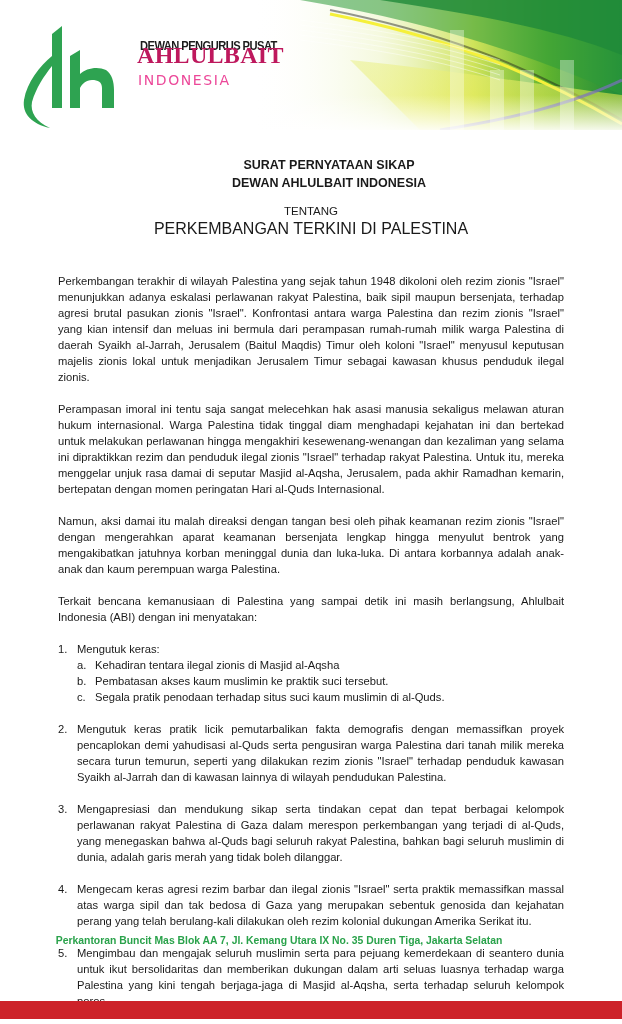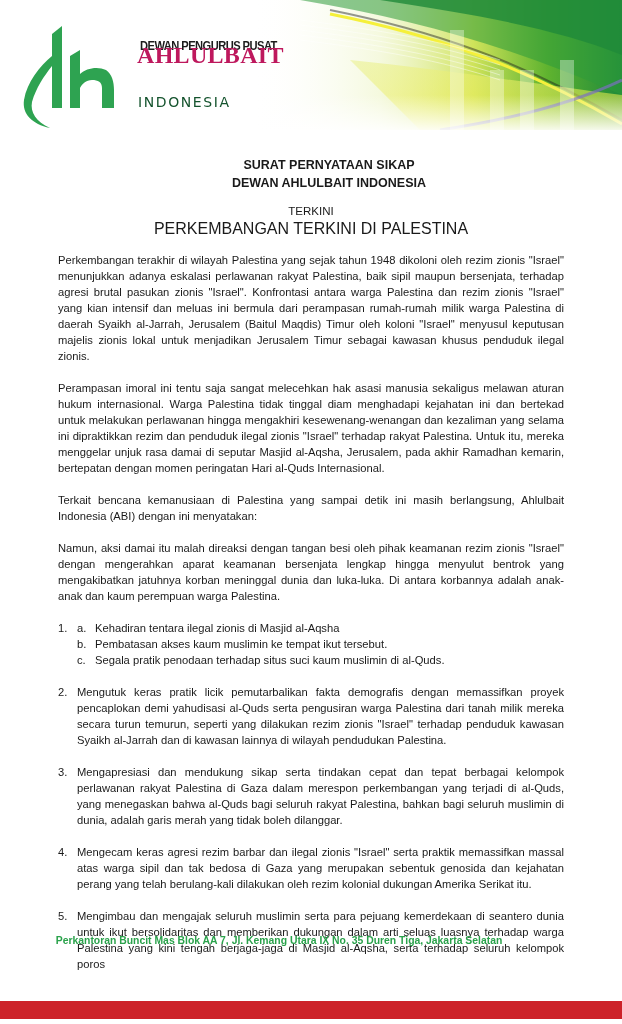--- a/index.html
+++ b/index.html
@@ -16,30 +16,30 @@
   .org-line1 {
     position: absolute; left: 140px; top: 39px; font-size: 12px; font-weight: bold; color: #1b1b1b;
     letter-spacing: -0.6px; transform: scaleX(0.93); transform-origin: left;
     font-family: "Liberation Sans", sans-serif;
   }
   .org-line2 {
     position: absolute; left: 137px; top: 43px; font-size: 24px; font-weight: bold; color: #be185d;
     font-family: "Liberation Serif", serif; letter-spacing: 0.3px; line-height: 24px;
   }
   .org-line3 {
-    position: absolute; left: 138px; top: 94px; font-size: 14px; color: #14532d;
+    position: absolute; left: 138px; top: 72px; font-size: 14px; color: #ec4899;
     letter-spacing: 1.6px; font-family: "DejaVu Sans", sans-serif;
   }
   .title {
     position: absolute; left: 0; width: 622px; text-align: center; font-size: 12.5px;
     font-family: "Liberation Sans", sans-serif;
   }
   .title.b { font-weight: bold; margin-left: 18px; }
   .content {
-    position: absolute; left: 58px; width: 506px; top: 252px;
+    position: absolute; left: 58px; width: 506px; top: 273px;
     font-size: 11.2px; line-height: 16px; font-family: "Liberation Sans", sans-serif; color: #1a1a1a;
   }
   .para { text-align: justify; margin: 0 0 16px 0; }
   .list-item { position: relative; padding-left: 19px; text-align: justify; margin: 0 0 16px 0; }
   .list-num { position: absolute; left: 0; top: 0; }
   .sub-list { margin: 0; padding: 0; }
   .sub-item { position: relative; padding-left: 18px; }
   .sub-letter { position: absolute; left: 0; top: 0; }
   .footer {
     position: absolute; left: 0; width: 558px; text-align: center; color: #2aa24b;
@@ -100,39 +100,40 @@
     <path d="M48 30 L58 24 L58 48 C 64 42, 76 40, 84 44 C 90 48, 92 56, 92 64 L92 82 L80 82 L80 62 C 80 56, 76 54, 70 54 C 64 54, 60 58, 58 62 L58 82 L48 82 Z" fill="#2ea351"></path>
   </svg>
 
   <div class="org-line1">DEWAN PENGURUS PUSAT</div>
   <div class="org-line2">AHLULBAIT</div>
   <div class="org-line3">INDONESIA</div>
 </div>
 
 <div class="title b" style="top:158px;">SURAT PERNYATAAN SIKAP</div>
 <div class="title b" style="top:176px;">DEWAN  AHLULBAIT INDONESIA</div>
-<div class="title" style="top:205px; font-size:11.5px;">TERKINI</div>
+<div class="title" style="top:205px; font-size:11.5px;">TENTANG</div>
 <div class="title" style="top:220px; font-size:16px;">PERKEMBANGAN TERKINI DI PALESTINA</div>
 
 <div class="content">
   <p class="para">Perkembangan terakhir di wilayah Palestina yang sejak tahun 1948 dikoloni oleh rezim zionis "Israel" menunjukkan adanya eskalasi perlawanan rakyat Palestina, baik sipil maupun bersenjata, terhadap agresi brutal pasukan zionis "Israel". Konfrontasi antara warga Palestina dan rezim zionis "Israel" yang kian intensif dan meluas ini bermula dari perampasan rumah-rumah milik warga Palestina di daerah Syaikh al-Jarrah, Jerusalem (Baitul Maqdis) Timur oleh koloni "Israel" menyusul keputusan majelis zionis lokal untuk menjadikan Jerusalem Timur sebagai kawasan khusus penduduk ilegal zionis.</p>
   <p class="para">Perampasan imoral ini tentu saja sangat melecehkan hak asasi manusia sekaligus melawan aturan hukum internasional. Warga Palestina tidak tinggal diam menghadapi kejahatan ini dan bertekad untuk melakukan perlawanan hingga mengakhiri kesewenang-wenangan dan kezaliman yang selama ini dipraktikkan rezim dan penduduk ilegal zionis "Israel" terhadap rakyat Palestina. Untuk itu, mereka menggelar unjuk rasa damai di seputar Masjid al-Aqsha, Jerusalem, pada akhir Ramadhan kemarin, bertepatan dengan momen peringatan Hari al-Quds Internasional.</p>
+  <p class="para">Namun, aksi damai itu malah direaksi dengan tangan besi oleh pihak keamanan rezim zionis "Israel" dengan mengerahkan aparat keamanan bersenjata lengkap hingga menyulut bentrok yang mengakibatkan jatuhnya korban meninggal dunia dan luka-luka. Di antara korbannya adalah anak-anak dan kaum perempuan warga Palestina.</p>
   <p class="para">Terkait bencana kemanusiaan di Palestina yang sampai detik ini masih berlangsung, Ahlulbait Indonesia (ABI) dengan ini menyatakan:</p>
-  <p class="para">Namun, aksi damai itu malah direaksi dengan tangan besi oleh pihak keamanan rezim zionis "Israel" dengan mengerahkan aparat keamanan bersenjata lengkap hingga menyulut bentrok yang mengakibatkan jatuhnya korban meninggal dunia dan luka-luka. Di antara korbannya adalah anak-anak dan kaum perempuan warga Palestina.</p>
 
   <div class="list-item">
     <span class="list-num">1.</span>
+    <div>Mengutuk keras:</div>
     <div class="sub-list">
       <div class="sub-item">
         <span class="sub-letter">a.</span>
         <span>Kehadiran tentara ilegal zionis di Masjid al-Aqsha</span>
       </div>
       <div class="sub-item">
         <span class="sub-letter">b.</span>
-        <span>Pembatasan akses kaum muslimin ke tempat ikut tersebut.</span>
+        <span>Pembatasan akses kaum muslimin ke praktik suci tersebut.</span>
       </div>
       <div class="sub-item">
         <span class="sub-letter">c.</span>
         <span>Segala pratik penodaan terhadap situs suci kaum muslimin di al-Quds.</span>
       </div>
     </div>
   </div>
 
   <div class="list-item">
     <span class="list-num">2.</span>

